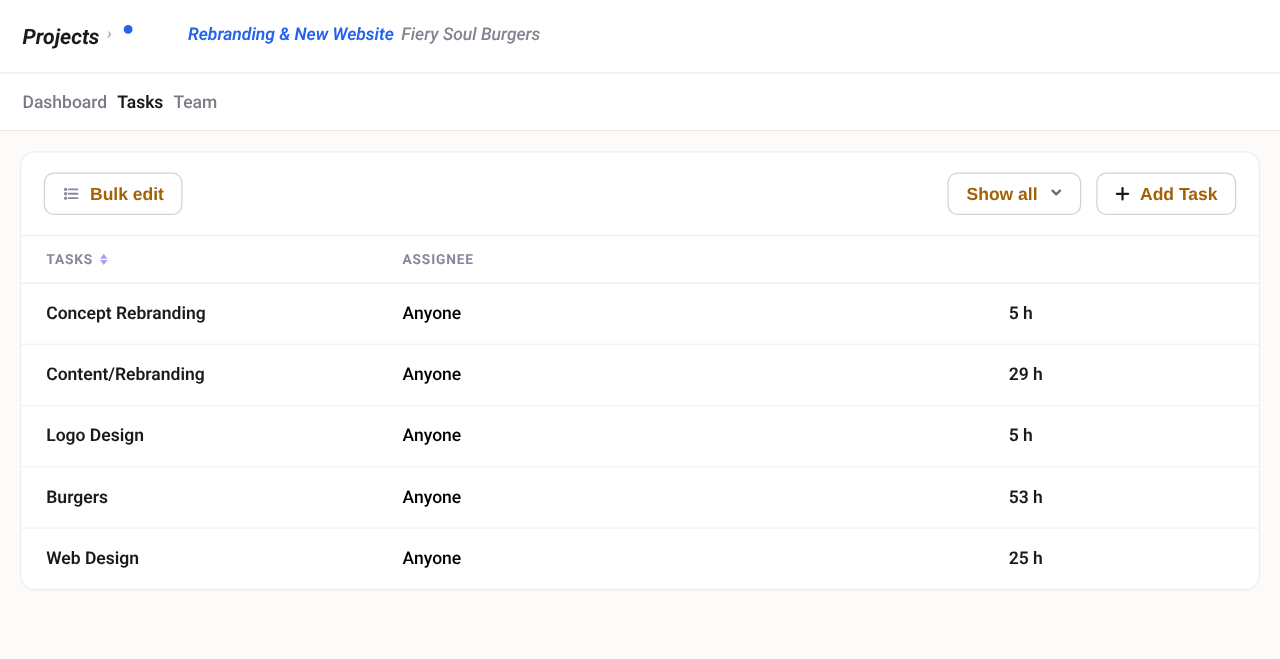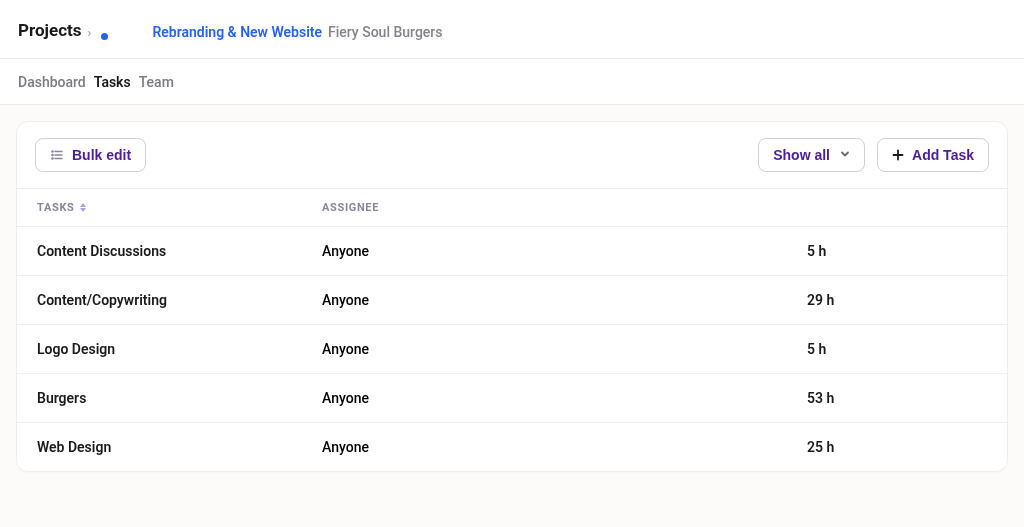--- a/index.html
+++ b/index.html
@@ -11,23 +11,24 @@
       height: 527px;
       overflow: hidden;
     }
     .header {
       padding: 20px 18px 18px 18px;
       border-bottom: 1px solid #ece9e6;
       background: #fff;
     }
     .breadcrumb {
       display: flex;
-      align-items: flex-end;
+      align-items: flex-start;
       gap: 6px;
       font-size: 15px;
+      font-style: italic;
     }
     .breadcrumb .root {
       font-weight: 700;
       color: #1a1a1a;
       font-size: 17px;
     }
     .breadcrumb .chevron {
       color: #9b98a3;
       font-size: 13px;
     }
@@ -93,21 +94,21 @@
       display: inline-flex;
       align-items: center;
       gap: 8px;
       border: 1px solid #d3d0d9;
       background: #fff;
       padding: 8px 14px;
       border-radius: 8px;
       font-size: 14px;
       cursor: pointer;
       font-weight: 600;
-      color: #4c1d95;
+      color: #a16207;
       text-align: center;
     }
     .btn .icon {
       display: inline-flex;
       align-items: center;
       justify-content: center;
     }
     .btn .chev {
       color: #6b6876;
       font-size: 11px;
@@ -227,27 +228,27 @@
             <span class="down"></span>
           </span>
         </div>
         <div class="col col-assignee-h">
           <span>Assignee</span>
         </div>
         <div></div>
       </div>
 
       <div class="table-row">
-        <div class="cell-name">Content Discussions</div>
+        <div class="cell-name">Concept Rebranding</div>
         <div class="cell-assignee">Anyone</div>
         <div></div>
         <div class="cell-progress">5 h</div>
       </div>
       <div class="table-row">
-        <div class="cell-name">Content/Copywriting</div>
+        <div class="cell-name">Content/Rebranding</div>
         <div class="cell-assignee">Anyone</div>
         <div></div>
         <div class="cell-progress">29 h</div>
       </div>
       <div class="table-row">
         <div class="cell-name">Logo Design</div>
         <div class="cell-assignee">Anyone</div>
         <div></div>
         <div class="cell-progress">5 h</div>
       </div>

